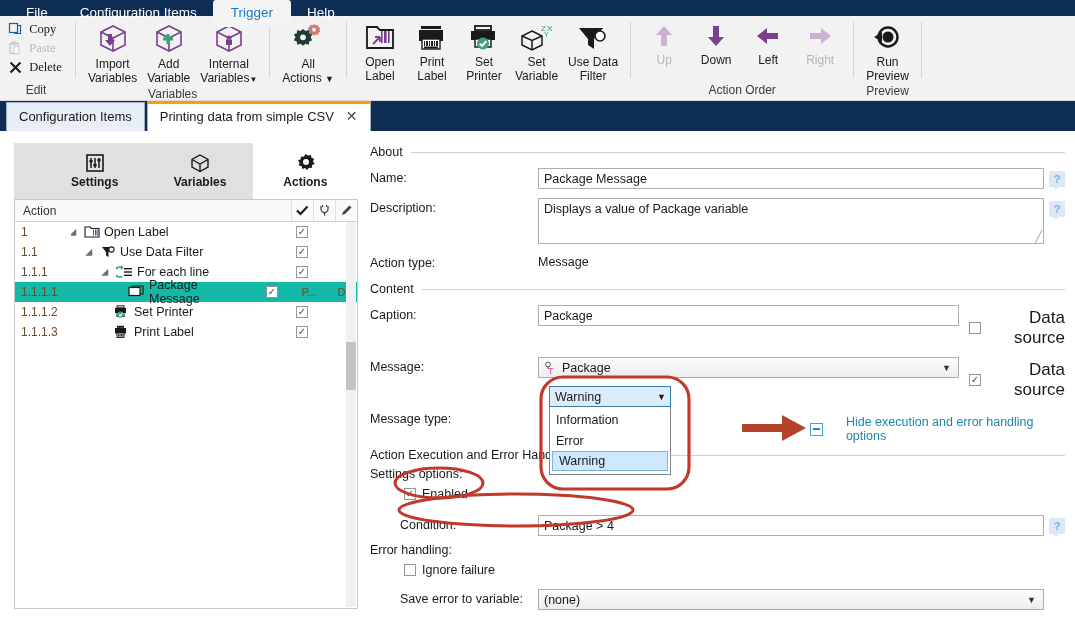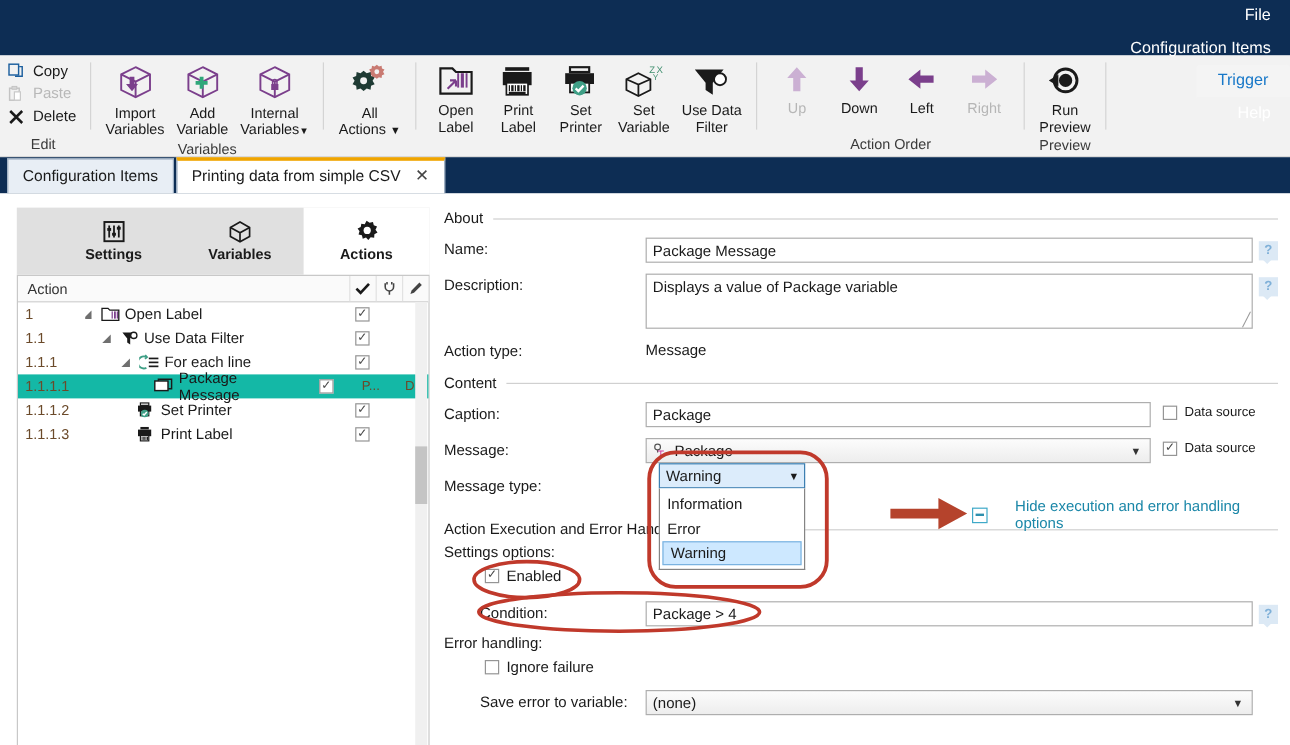--- a/index.html
+++ b/index.html
@@ -7,22 +7,22 @@
   body {
     width:1075px; height:621px;
     font-family:"Liberation Sans", sans-serif;
     font-size:12.5px; color:#1a1a1a;
     background:#ffffff; overflow:hidden;
     position:relative;
   }
 
   
   .menubar{
-    height:46px; background:#0d2d54; display:flex; align-items:flex-end;
-    padding-left:10px; position:relative; z-index:5;flex-direction:column;
+    height:16px; background:#0d2d54; display:flex; align-items:flex-start;
+    padding-left:10px; position:relative; z-index:5;
   }
   .menu-item{
     color:#ffffff; font-size:13.5px; padding:4px 16px 6px 16px;
     line-height:17px; cursor:default;
   }
   .menu-item.active{
     background:#f4f4f4; color:#1878c8; border-radius:3px 3px 0 0;
     padding:4px 18px 6px 18px;
   }
 
@@ -46,21 +46,21 @@
   .btn{
     display:flex; flex-direction:column; align-items:center; justify-content:flex-start;
     min-width:52px; padding:2px 5px; cursor:default; text-align:center;
   }
   .btn .lbl{ font-size:12px; line-height:13.5px; color:#1a1a1a; margin-top:2px; }
   .btn.disabled .lbl{ color:#b6b6b6; }
   .ico{ display:flex; align-items:center; justify-content:center; }
 
   
   .editgrp{ display:flex; flex-direction:column; justify-content:flex-start; padding-top:5px;}
-  .erow{ display:flex; gap:6px; padding:2px 6px 2px 4px; cursor:default;}
+  .erow{ display:flex; align-items:center; gap:6px; padding:2px 6px 2px 4px; cursor:default;font-family:Liberation Serif, serif;}
   .erow .lbl{ font-size:12.5px; }
   .erow.disabled .lbl{ color:#b8b8b8; }
 
   
   .doctabs{
     height:30px; background:#0d2d54; display:flex; align-items:flex-end;
     padding-left:6px; position:relative;
   }
   .dtab{
     background:#e8eef5; border:1px solid #9fb0c3; border-bottom:none;
@@ -152,21 +152,21 @@
     display:flex; align-items:center; justify-content:center; position:relative;
   }
   .helpbtn::after{
     content:""; position:absolute; left:3px; bottom:-3px;
     border-left:4px solid transparent; border-right:4px solid transparent;
     border-top:4px solid #dce9f5;
   }
   .fstatic{ font-size:12.5px; padding-top:2px; }
 
   .dsbox{ display:flex; align-items:center; gap:6px; margin-left:10px; width:96px; flex:none; padding-top:3px;}
-  .dsbox .lbl{ font-size:11px;text-align:right; }
+  .dsbox .lbl{ font-size:17px;text-align:right; }
 
   .combo{
     flex:1; height:21px; border:1px solid #aeaeae;
     background:linear-gradient(#fcfcfc,#ededed);
     display:flex; align-items:center; padding:0 2px 0 5px;
     font-size:12.5px; position:relative;
   }
   .combo .arrow{ margin-left:auto; font-size:9px; color:#333; padding-right:5px; }
   .vartag{ display:flex; align-items:center; gap:4px; }
 

